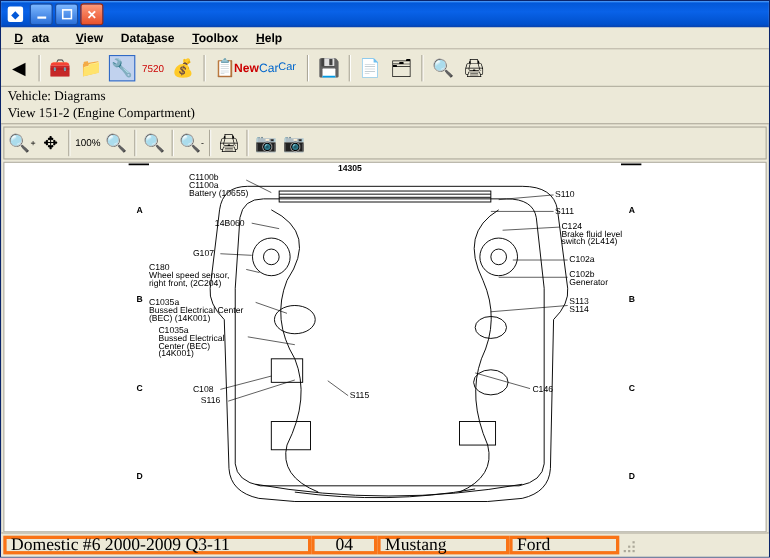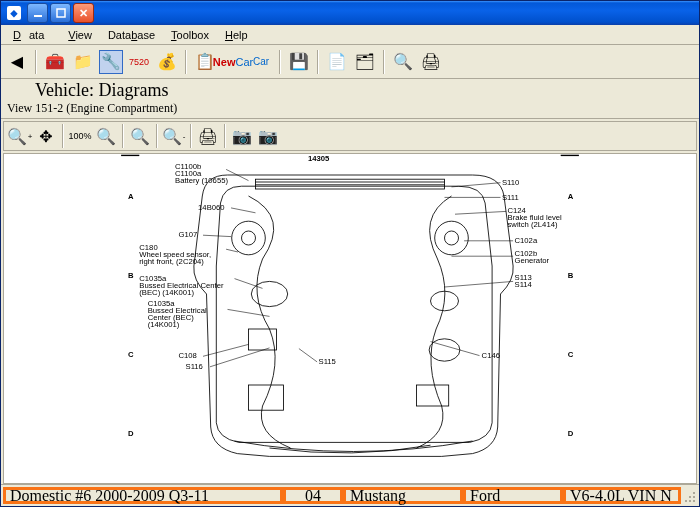--- a/index.html
+++ b/index.html
@@ -5,27 +5,27 @@
 * { margin: 0; padding: 0; box-sizing: border-box; font-family: "Tahoma", sans-serif; font-size: 11px; }
 body { width: 700px; height: 507px; overflow: hidden; background: #ece9d8; }
 .window { width: 100%; height: 100%; display: flex; flex-direction: column; border: 1px solid #0a246a; }
 .titlebar { height: 24px; background: linear-gradient(to bottom, #3a93ff 0%, #0358d8 8%, #0962e8 40%, #0050cc 88%, #0a3fa8 100%); display: flex; align-items: center; padding: 0 3px 0 6px; color: #fff; font-weight: bold; font-size: 12px; }
 .titlebar .icon { width: 14px; height: 14px; background: #fff; margin-right: 4px; border-radius: 2px; display: flex; align-items: center; justify-content: center; font-size: 9px; color: #0358d8; }
 .titlebar .title { flex: 1; }
 .winbtn { width: 21px; height: 20px; margin-left: 2px; border-radius: 3px; display: flex; align-items: center; justify-content: center; font-weight: bold; }
 .winbtn.min, .winbtn.max { background: linear-gradient(to bottom, #7db8ff, #2a6fd8); border: 1px solid #1a4c9e; }
 .winbtn.close { background: linear-gradient(to bottom, #ff9b7a, #e8512b); border: 1px solid #9e2a10; color: #fff; }
 .menubar { height: 20px; background: #ece9d8; display: flex; align-items: center; padding: 0 4px; border-bottom: 1px solid #aca899; }
-.menubar span { padding: 2px 8px; cursor: default; }
+.menubar span { padding: 2px 8px; cursor: default; font-weight: bold; }
 .menubar span u { text-decoration: underline; }
 .toolbar { height: 34px; background: #ece9d8; display: flex; align-items: center; padding: 0 4px; border-bottom: 1px solid #aca899; gap: 4px; }
 .tbtn { width: 24px; height: 24px; display: flex; align-items: center; justify-content: center; border: 1px solid transparent; font-size: 16px; }
 .tsep { width: 2px; height: 24px; border-left: 1px solid #aca899; border-right: 1px solid #fff; margin: 0 2px; }
 .header { padding: 1px 6px 2px 6px; border-bottom: 1px solid #aca899; background: #ece9d8; }
-.header .h1 { font-family: "Times New Roman", serif; font-size: 18px; margin-left: 28px; }
+.header .h1 { font-family: "Times New Roman", serif; font-size: 12px; }
 .header .h2 { font-family: "Times New Roman", serif; font-size: 12px; }
 .viewtoolbar { height: 30px; background: #ece9d8; border: 1px solid #aca899; margin: 2px; display: flex; align-items: center; padding: 0 4px; gap: 2px; }
 .content { flex: 1; background: #fff; margin: 0 2px; border: 1px solid #aca899; position: relative; overflow: hidden; }
 .diagram { width: 100%; height: 100%; }
 .statusbar { height: 22px; background: #ece9d8; border-top: 1px solid #aca899; display: flex; align-items: stretch; padding: 2px; }
 .statusbar .cell { border: 3px solid #f97316; padding: 2px 4px; font-family: "Times New Roman", serif; font-size: 16px; display: flex; align-items: center; }
 .statusbar .c1 { flex: 0 0 280px; }
 .statusbar .c2 { flex: 0 0 60px; justify-content: center; }
 .statusbar .c3 { flex: 0 0 100px; }
 .statusbar .c4 { flex: 0 0 120px; }
@@ -206,21 +206,20 @@
           <text x="533" y="292" font-size="9" text-anchor="start">C146</text>
         </g>
     </svg>
   </div>
 
   <div class="statusbar">
     <div class="cell c1">Domestic #6 2000-2009 Q3-11</div>
     <div class="cell c2">04</div>
     <div class="cell c4">Mustang</div>
     <div class="cell c3">Ford</div>
-    <div class="cell c5">V6-4.0L VIN N</div>
     <div class="grip">
       <svg width="14" height="14">
           <g fill="#aca899">
             <rect x="10" y="2" width="2" height="2"></rect>
             <rect x="6" y="6" width="2" height="2"></rect>
             <rect x="10" y="6" width="2" height="2"></rect>
             <rect x="2" y="10" width="2" height="2"></rect>
             <rect x="6" y="10" width="2" height="2"></rect>
             <rect x="10" y="10" width="2" height="2"></rect>
           </g>

